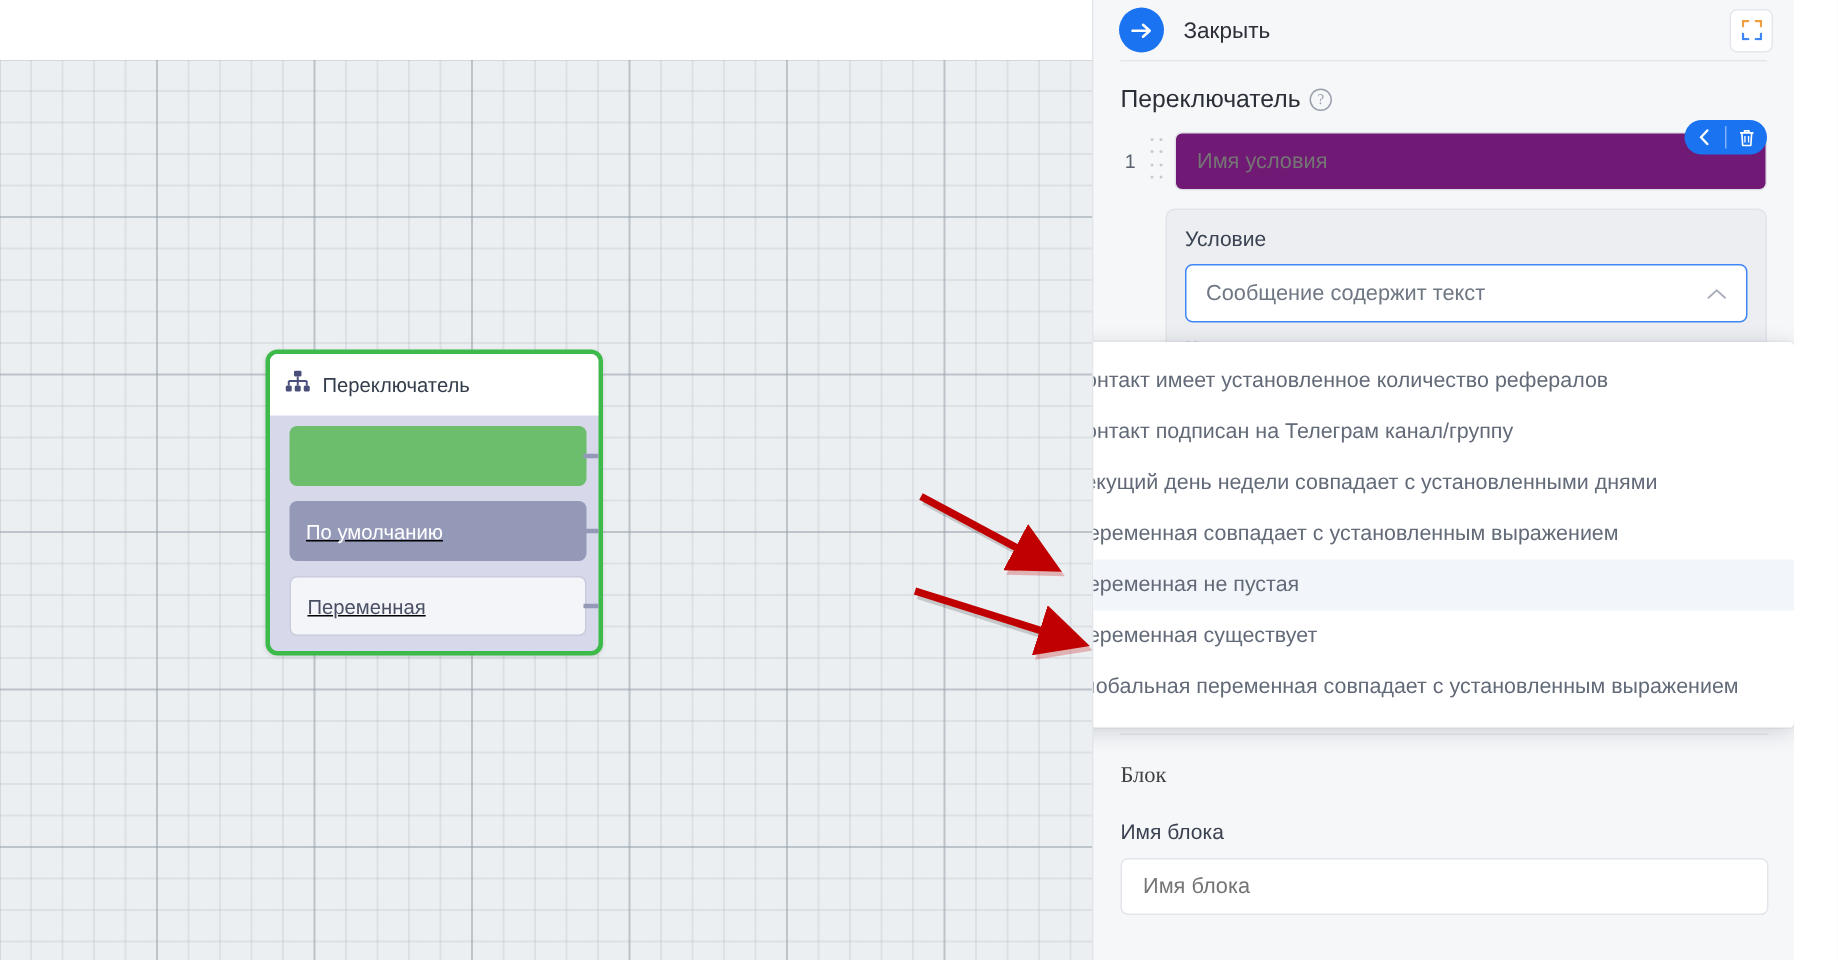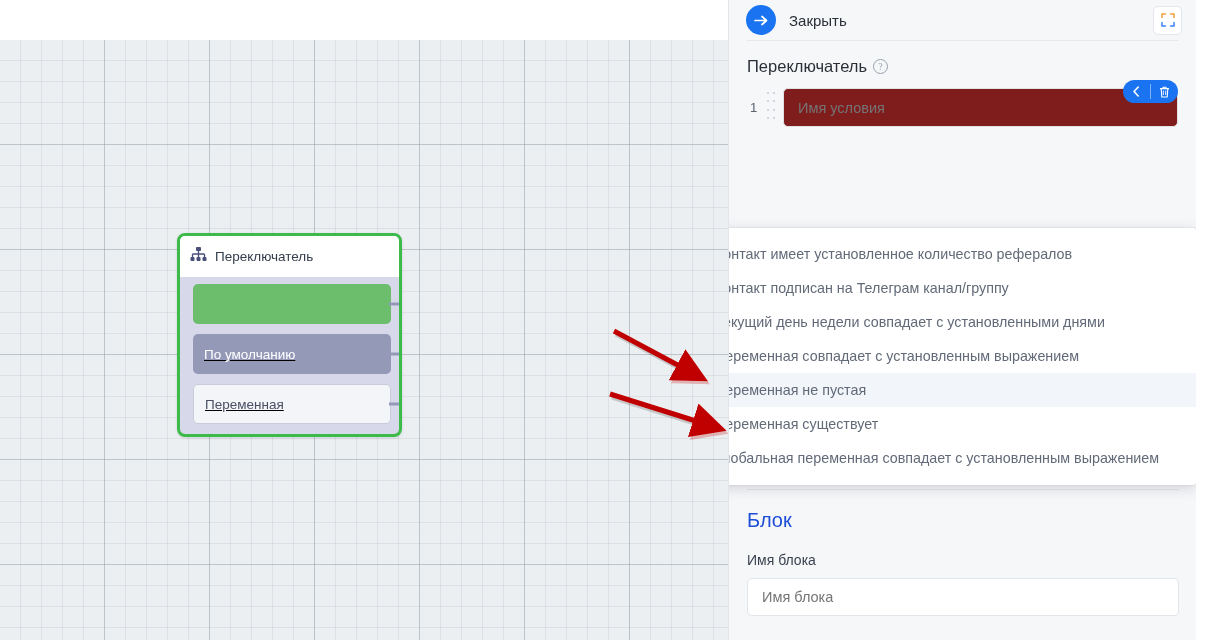--- a/index.html
+++ b/index.html
@@ -94,21 +94,21 @@
   }
   .cond-tool { width: 27px; height: 23px; display: flex; align-items: center; justify-content: center; }
   .cond-sep { width: 1px; height: 15px; background: rgba(255,255,255,.45); }
 
   #cond-row { display: flex; align-items: center; gap: 7px; padding: 12px 18px 0 18px; }
   #cond-index { width: 13px; font-size: 13px; color: #5a6170; text-align: center; }
   #drag-handle { width: 9px; height: 32px; display: grid; grid-template-columns: 1fr 1fr;
     grid-template-rows: repeat(4, 1fr); gap: 2px; align-content: center; }
   #drag-handle i { width: 2px; height: 2px; background: #c6cad3; border-radius: 50%; display: block; }
   #cond-name-input {
-    flex: 1; height: 39px; background: #7f1d1d; border: 1px solid #dfe3e8;
+    flex: 1; height: 39px; background: #701a75; border: 1px solid #dfe3e8;
     border-radius: 5px; padding: 0 14px; font-size: 14.5px; color: #9aa1ad;
     font-family: "Liberation Sans", sans-serif; outline: none;
   }
 
   #cond-box {
     margin: 12px 18px 0 48px; background: #eceef1; border: 1px solid #e2e4e9;
     border-radius: 6px; padding: 11px 12px 13px 12px;
   }
   #cond-box-label { font-size: 14px; color: #3a4150; margin-bottom: 9px; }
   #cond-select {
@@ -129,21 +129,21 @@
     padding: 9px 0 10px 0; z-index: 9;
   }
   .dd-item {
     padding: 9px 21px; font-size: 14.3px; color: #626a78; white-space: nowrap;
   }
   .dd-item.sel { background: #f2f5fa; }
 
   
   #block-section { position: absolute; left: 0; top: 489px; width: 468px; }
   #block-hr { height: 1px; background: #e4e7ec; margin: 0 18px 0 18px; }
-  #block-title { font-size: 20px; color: #1d4ed8; padding: 19px 18px 0 18px; }
+  #block-title { font-size: 15px; color: #404040; padding: 19px 18px 0 18px; font-family: Liberation Serif, serif; }
   #block-field-label { font-size: 14px; color: #3a4150; padding: 20px 18px 0 18px; }
   #block-input {
     margin: 10px 18px 0 18px; width: 432px; height: 38px; background: #ffffff;
     border: 1px solid #e2e5ea; border-radius: 5px; padding: 0 14px;
     font-size: 14.5px; color: #9aa1ad; font-family: "Liberation Sans", sans-serif;
     outline: none;
   }
 </style>
 </head>
 <body>
@@ -253,20 +253,32 @@
           <i></i>
           <i></i>
           <i></i>
           <i></i>
           <i></i>
           <i></i>
       </span>
       <input id="cond-name-input" type="text" placeholder="Имя условия" style="">
     </div>
 
+    <div id="cond-box">
+      <div id="cond-box-label">Условие</div>
+      <div id="cond-select">
+        <span id="cond-select-value">Сообщение содержит текст</span>
+        <span id="cond-select-caret">
+          <svg width="13" height="8" viewBox="0 0 13 8">
+            <path d="M1 6.5 L6.5 1.5 L12 6.5" stroke="#aab0bb" stroke-width="1.3" fill="none" stroke-linecap="round"></path>
+          </svg>
+        </span>
+      </div>
+      <div id="cond-ghost-text">Контакт не содержит текст</div>
+    </div>
 
     <div id="dropdown">
       <div class="dd-item">Контакт имеет установленное количество рефералов</div>
       <div class="dd-item">Контакт подписан на Телеграм канал/группу</div>
       <div class="dd-item">Текущий день недели совпадает с установленными днями</div>
       <div class="dd-item">Переменная совпадает с установленным выражением</div>
       <div class="dd-item sel">Переменная не пустая</div>
       <div class="dd-item">Переменная существует</div>
       <div class="dd-item">Глобальная переменная совпадает с установленным выражением</div>
     </div>

